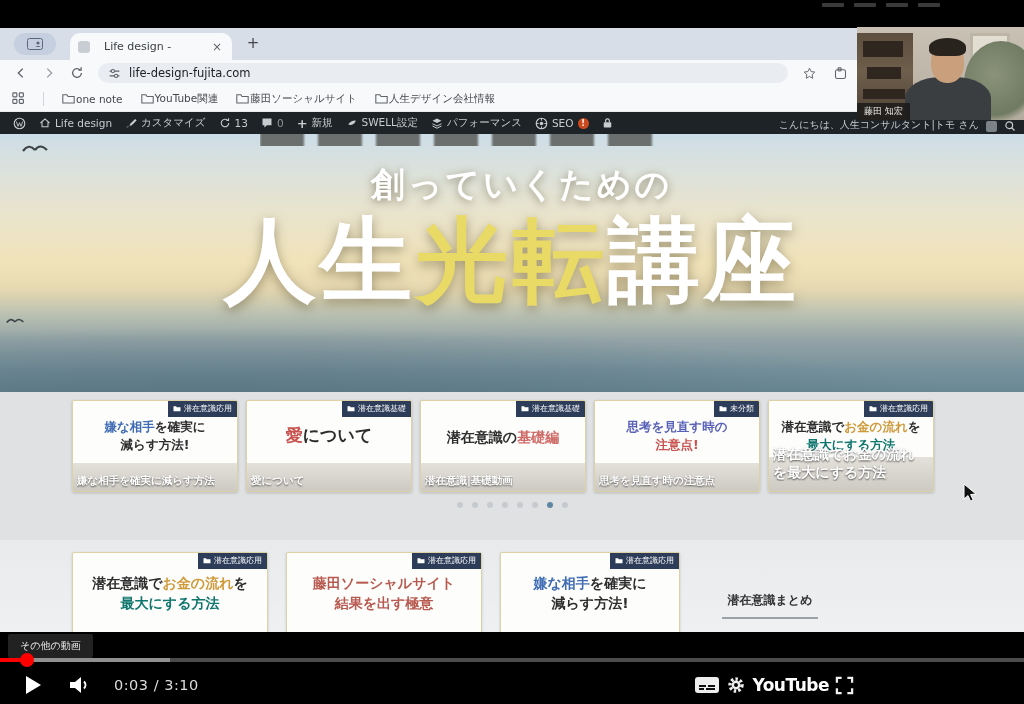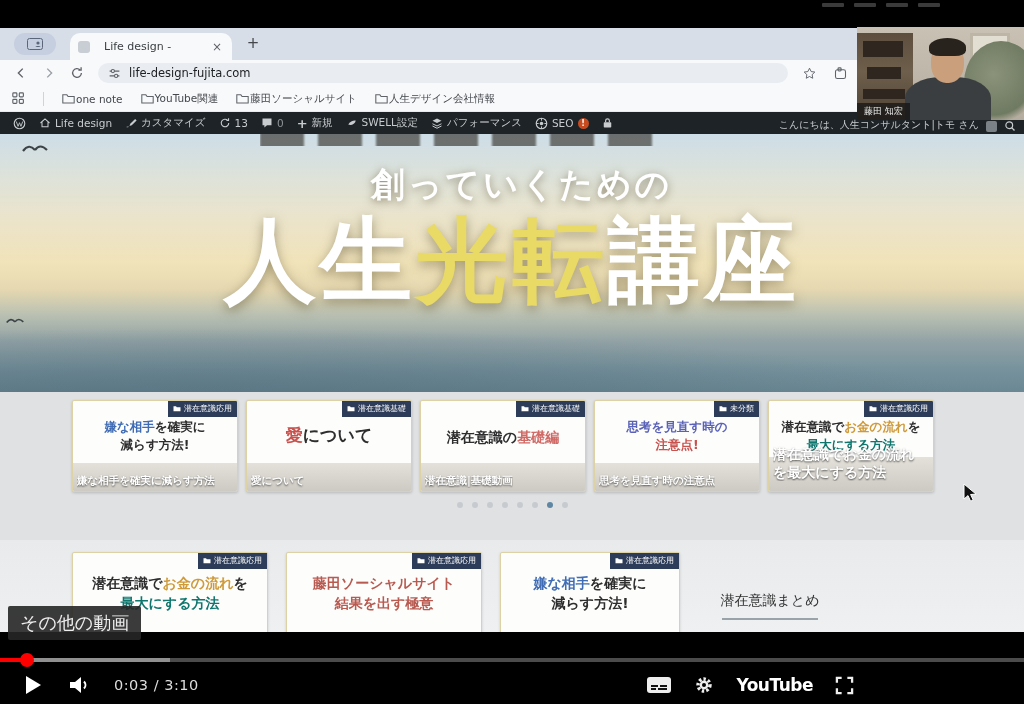--- a/index.html
+++ b/index.html
@@ -78,49 +78,49 @@
   .dots{position:absolute;left:0;top:110px;width:100%;display:flex;justify-content:center;gap:9px;}
   .dot{width:6px;height:6px;border-radius:50%;background:#c7cbd0;}
   .dot.active{background:#5f87a3;}
   
   .lower{position:absolute;left:0;top:512px;width:100%;height:92px;
          background:linear-gradient(180deg,#e8eaec 0%,#eef0f1 100%);}
   .lcard{position:absolute;top:12px;width:196px;height:96px;background:#fdfdfc;border:1px solid #ddd2a6;
          border-radius:2px;box-shadow:0 1px 3px rgba(0,0,0,.15);}
   .lcard .c-title{font-size:14px;margin-top:20px;}
   .l-head{position:absolute;left:700px;top:52px;width:140px;text-align:center;}
-  .l-head .h-text{font-size:14px;font-weight:normal;color:#333;}
+  .l-head .h-text{font-size:12px;font-weight:bold;color:#333;}
   .l-head .h-rule{margin:8px auto 0;width:96px;height:2px;background:#9aa2aa;}
   
   .webcam{position:absolute;left:857px;top:27px;width:167px;height:93px;overflow:hidden;
           background:linear-gradient(180deg,#c9c2b4 0%,#b4ac9e 100%);}
   .wc-window{position:absolute;right:14px;top:6px;width:40px;height:44px;background:#e3ded2;border:3px solid #bdb6a6;}
   .wc-plant{position:absolute;right:-14px;top:14px;width:74px;height:84px;border-radius:50%;
             background:radial-gradient(circle at 40% 40%, #8b937a 0%, #6f7a62 60%, rgba(111,122,98,0) 72%);}
   .wc-shelf{position:absolute;left:0;top:6px;width:56px;height:87px;
             background:linear-gradient(180deg,#5d4e3e 0%,#6e5f4c 45%,#4e4134 100%);}
   .wc-shelf i{position:absolute;display:block;background:#2f2620;}
   .wc-head{position:absolute;left:74px;top:16px;width:33px;height:40px;border-radius:46%;background:#c99f7c;}
   .wc-hair{position:absolute;left:72px;top:11px;width:37px;height:18px;border-radius:50% 50% 30% 30%;background:#29231e;}
   .wc-body{position:absolute;left:48px;top:50px;width:86px;height:50px;border-radius:42% 42% 0 0;background:#3b3e40;}
   .wc-name{position:absolute;left:0;bottom:0;background:rgba(22,22,22,.78);color:#eee;font-size:9px;padding:2px 7px;}
   
-  .tooltip{position:absolute;left:8px;top:606px;background:rgba(38,38,38,.9);color:#eee;
-           font-size:18px;padding:5px 12px;border-radius:2px;}
+  .tooltip{position:absolute;left:8px;top:634px;background:rgba(38,38,38,.9);color:#eee;
+           font-size:10px;padding:5px 12px;border-radius:2px;}
   
   .progress{position:absolute;left:0;top:658px;width:1024px;height:4px;background:#4b4b4b;}
   .prog-buffer{position:absolute;left:0;top:0;height:4px;width:170px;background:#909090;}
   .prog-played{position:absolute;left:0;top:0;height:4px;width:27px;background:#f00;}
   .prog-dot{position:absolute;left:20px;top:-5px;width:14px;height:14px;border-radius:50%;background:#f00;}
   .controls{position:absolute;left:0;top:666px;width:876px;height:38px;display:flex;align-items:center;color:#eee;}
   .ctl{display:flex;align-items:center;justify-content:center;}
   .ctl-play{margin-left:24px;}
   .ctl-vol{margin-left:26px;}
   .ctl-time{margin-left:22px;font-size:14.5px;color:#ddd;letter-spacing:.5px;}
-  .ctl-right{margin-left:auto;display:flex;align-items:center;gap:22px;margin-right:22px;}
+  .ctl-right{margin-left:auto;display:flex;align-items:center;gap:6px;margin-right:22px;}
   .yt-brand{font-size:17px;font-weight:bold;letter-spacing:-.5px;color:#fff;}
   
   .cursor{position:absolute;left:963px;top:483px;}
 </style>
 </head>
 <body>
 
 <div id="frame">
 
   <div class="top-frag">

